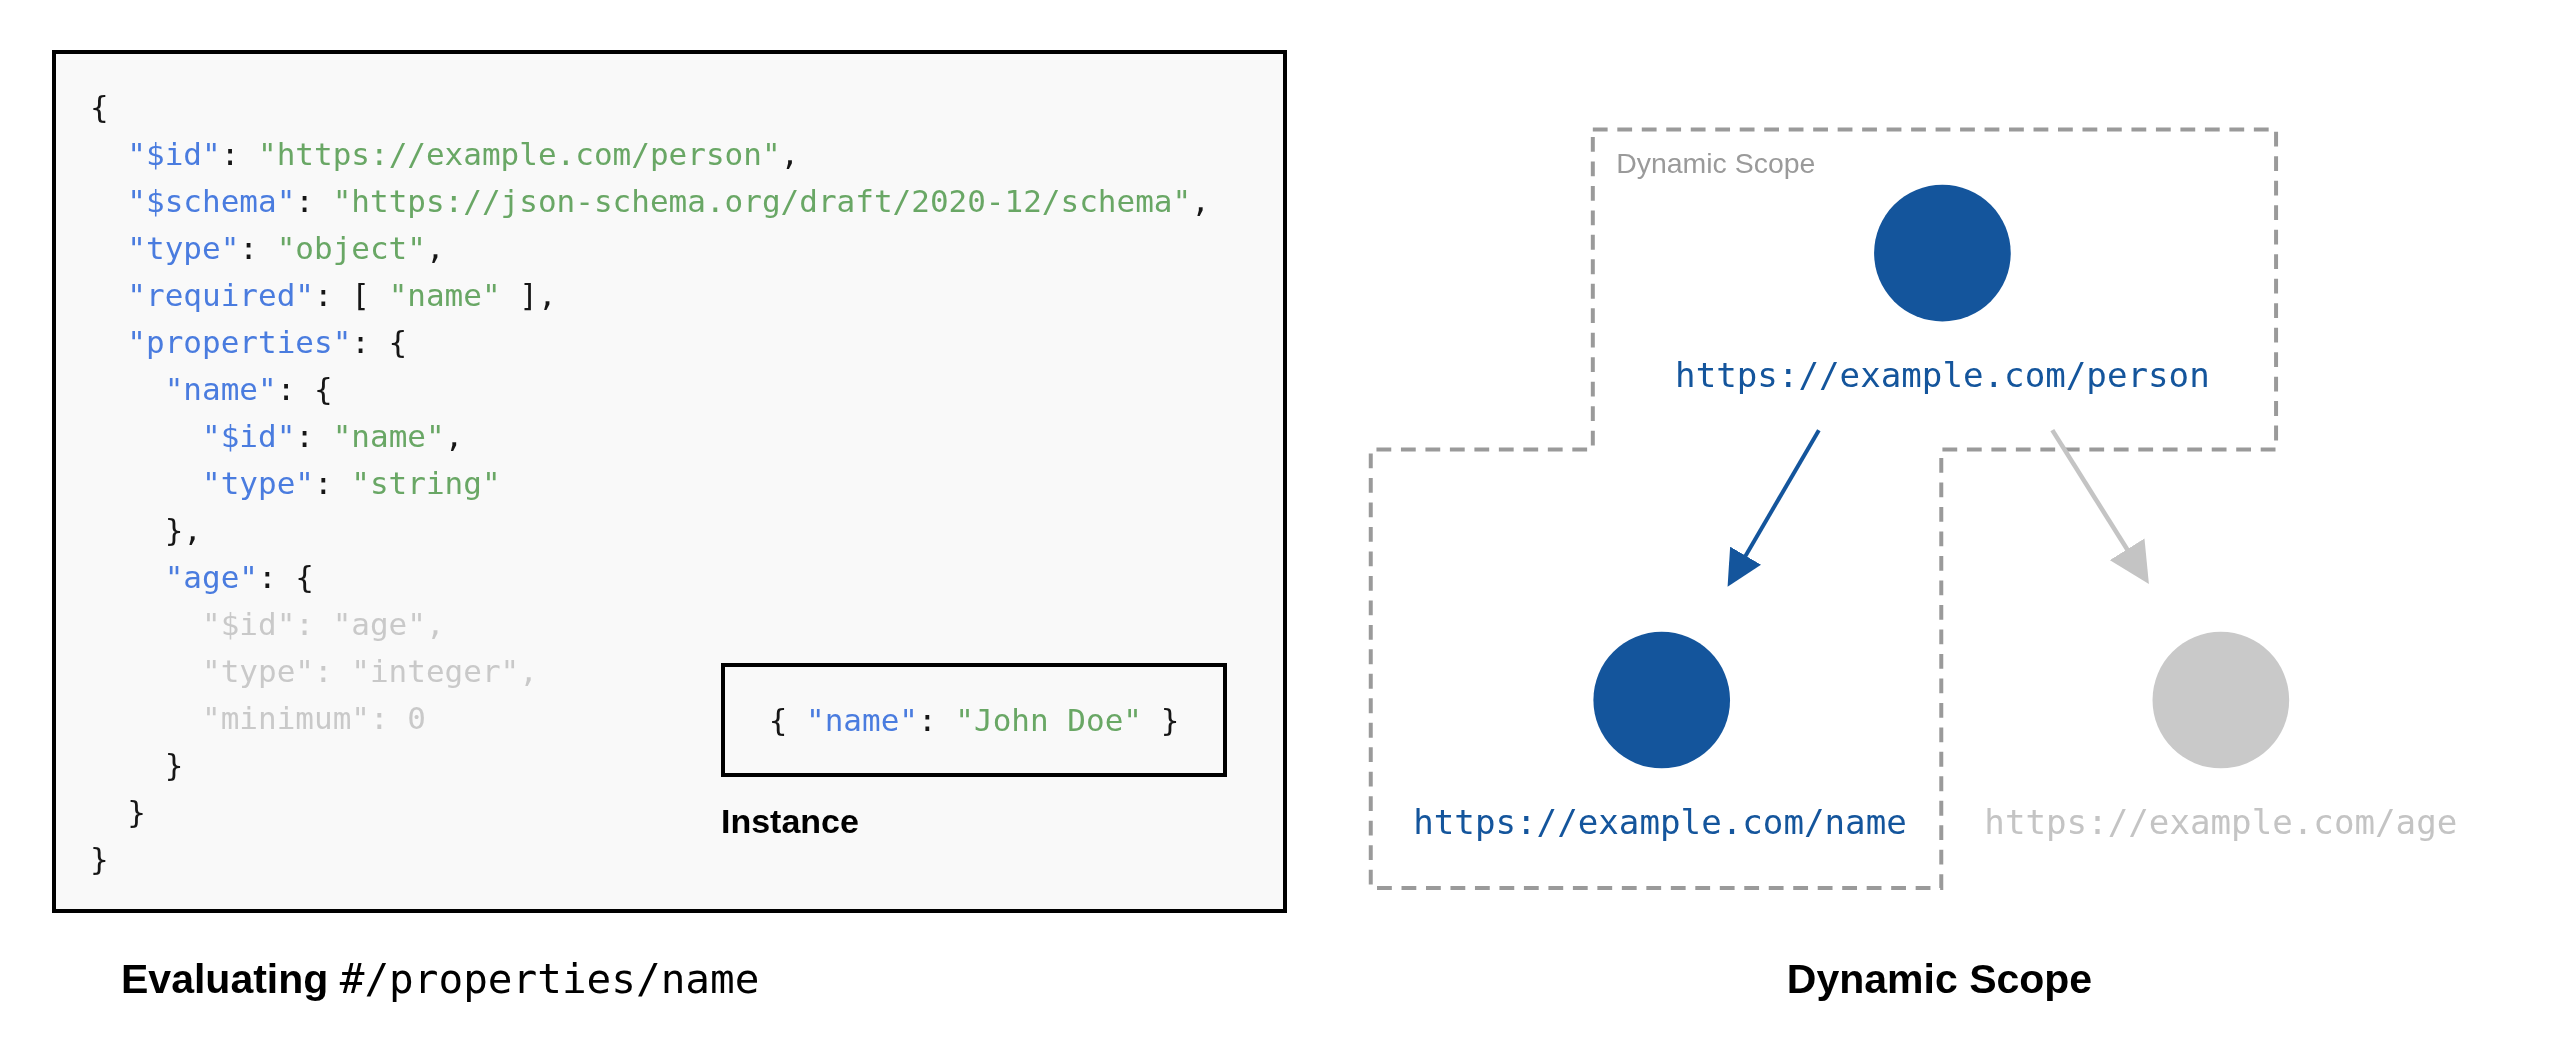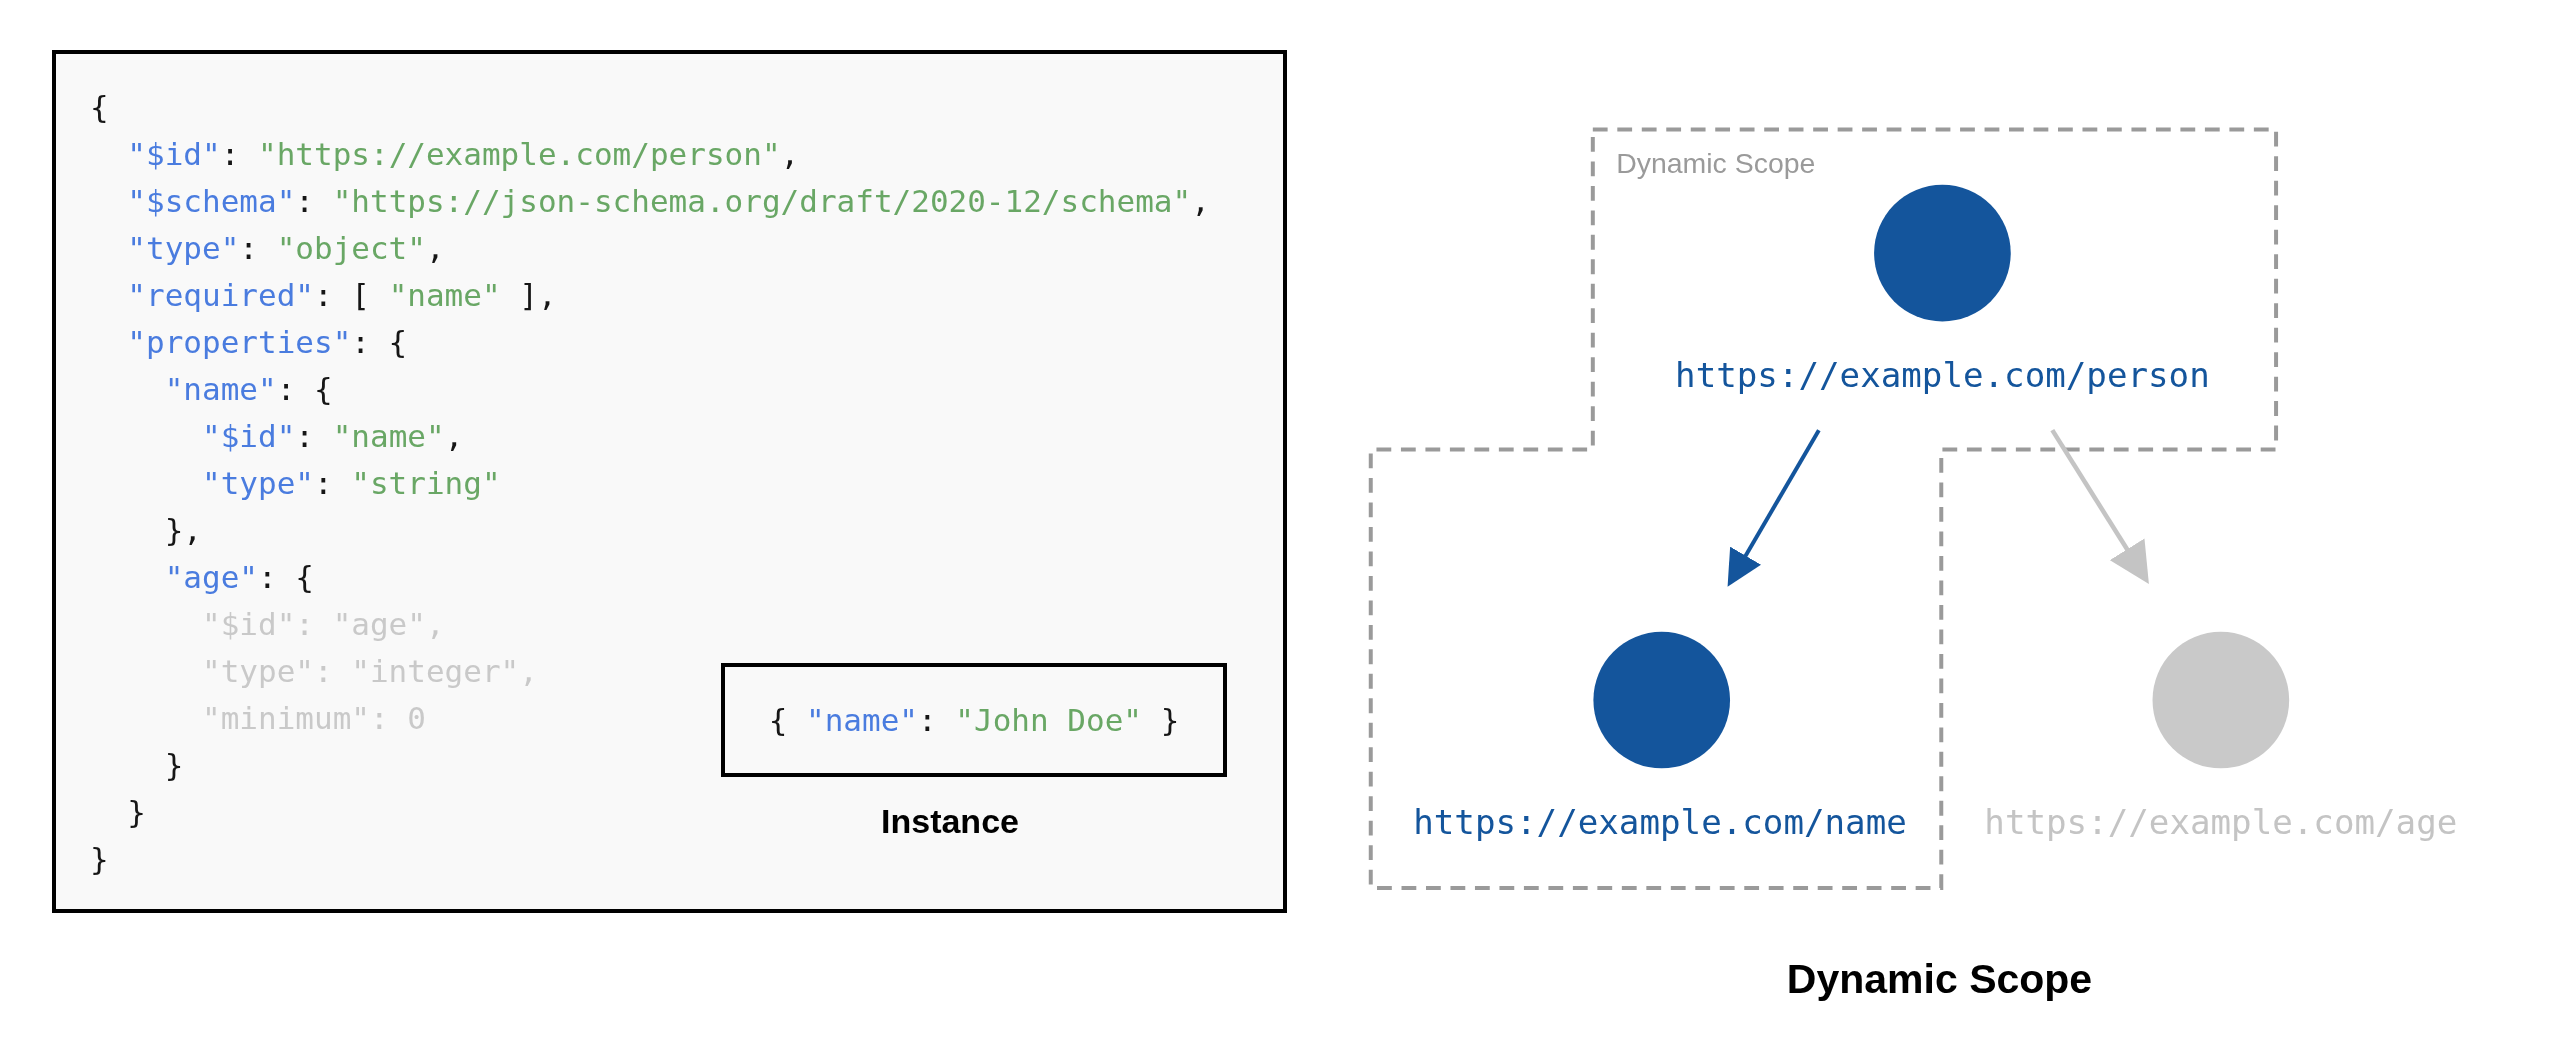--- a/index.html
+++ b/index.html
@@ -34,22 +34,22 @@
   .sg-p{color:var(--code-black);}
   .sg-d{color:var(--dim-gray);}
 
   .instance-box{
     position:absolute;left:665px;top:609px;width:506px;height:114px;
     border:4px solid var(--ink);
     display:flex;align-items:center;justify-content:center;
     font:31px/47px "DejaVu Sans Mono",monospace;white-space:pre;
   }
   .instance-label{
-    position:absolute;left:641px;top:747px;width:506px;
-    text-align:center;
+    position:absolute;left:665px;top:747px;width:506px;
+    text-align:left;
     font:bold 34px/40px "Liberation Sans","DejaVu Sans",sans-serif;
     color:var(--ink);
   }
 
   
   .caption-left{
     position:absolute;left:121px;top:955px;white-space:pre;
     color:var(--ink);
   }
   .cap-bold{font:bold 41px/49px "Liberation Sans","DejaVu Sans",sans-serif;}
@@ -80,20 +80,21 @@
 
   <section class="schema-panel">
     <div class="code"><div class="code-line"><span class="sg-p">{</span></div><div class="code-line"><span class="sg-p">  </span><span class="sg-k">"$id"</span><span class="sg-p">: </span><span class="sg-s">"https://example.com/person"</span><span class="sg-p">,</span></div><div class="code-line"><span class="sg-p">  </span><span class="sg-k">"$schema"</span><span class="sg-p">: </span><span class="sg-s">"https://json-schema.org/draft/2020-12/schema"</span><span class="sg-p">,</span></div><div class="code-line"><span class="sg-p">  </span><span class="sg-k">"type"</span><span class="sg-p">: </span><span class="sg-s">"object"</span><span class="sg-p">,</span></div><div class="code-line"><span class="sg-p">  </span><span class="sg-k">"required"</span><span class="sg-p">: [ </span><span class="sg-s">"name"</span><span class="sg-p"> ],</span></div><div class="code-line"><span class="sg-p">  </span><span class="sg-k">"properties"</span><span class="sg-p">: {</span></div><div class="code-line"><span class="sg-p">    </span><span class="sg-k">"name"</span><span class="sg-p">: {</span></div><div class="code-line"><span class="sg-p">      </span><span class="sg-k">"$id"</span><span class="sg-p">: </span><span class="sg-s">"name"</span><span class="sg-p">,</span></div><div class="code-line"><span class="sg-p">      </span><span class="sg-k">"type"</span><span class="sg-p">: </span><span class="sg-s">"string"</span></div><div class="code-line"><span class="sg-p">    },</span></div><div class="code-line"><span class="sg-p">    </span><span class="sg-k">"age"</span><span class="sg-p">: {</span></div><div class="code-line"><span class="sg-d">      "$id": "age",</span></div><div class="code-line"><span class="sg-d">      "type": "integer",</span></div><div class="code-line"><span class="sg-d">      "minimum": 0</span></div><div class="code-line"><span class="sg-p">    }</span></div><div class="code-line"><span class="sg-p">  }</span></div><div class="code-line"><span class="sg-p">}</span></div></div>
 
     <div class="instance-box">
       <div><span class="sg-p">{ </span><span class="sg-k">"name"</span><span class="sg-p">: </span><span class="sg-s">"John Doe"</span><span class="sg-p"> }</span></div>
     </div>
     <div class="instance-label">Instance</div>
   </section>
 
+  <div class="caption-left"><span class="cap-bold">Evaluating</span><span class="cap-bold"> </span><span class="cap-mono">#/properties/name</span></div>
 
   <svg class="diagram" width="1190" height="826" viewBox="2360 180 2090 1450">
     <defs>
       <marker id="headActive" markerWidth="9" markerHeight="9" refX="7.2" refY="4.5" orient="auto" markerUnits="strokeWidth">
         <path class="head-active" d="M0,0 L9,4.5 L0,9 Z"></path>
       </marker>
       <marker id="headInactive" markerWidth="9" markerHeight="9" refX="7.2" refY="4.5" orient="auto" markerUnits="strokeWidth">
         <path class="head-inactive" d="M0,0 L9,4.5 L0,9 Z"></path>
       </marker>
     </defs>

